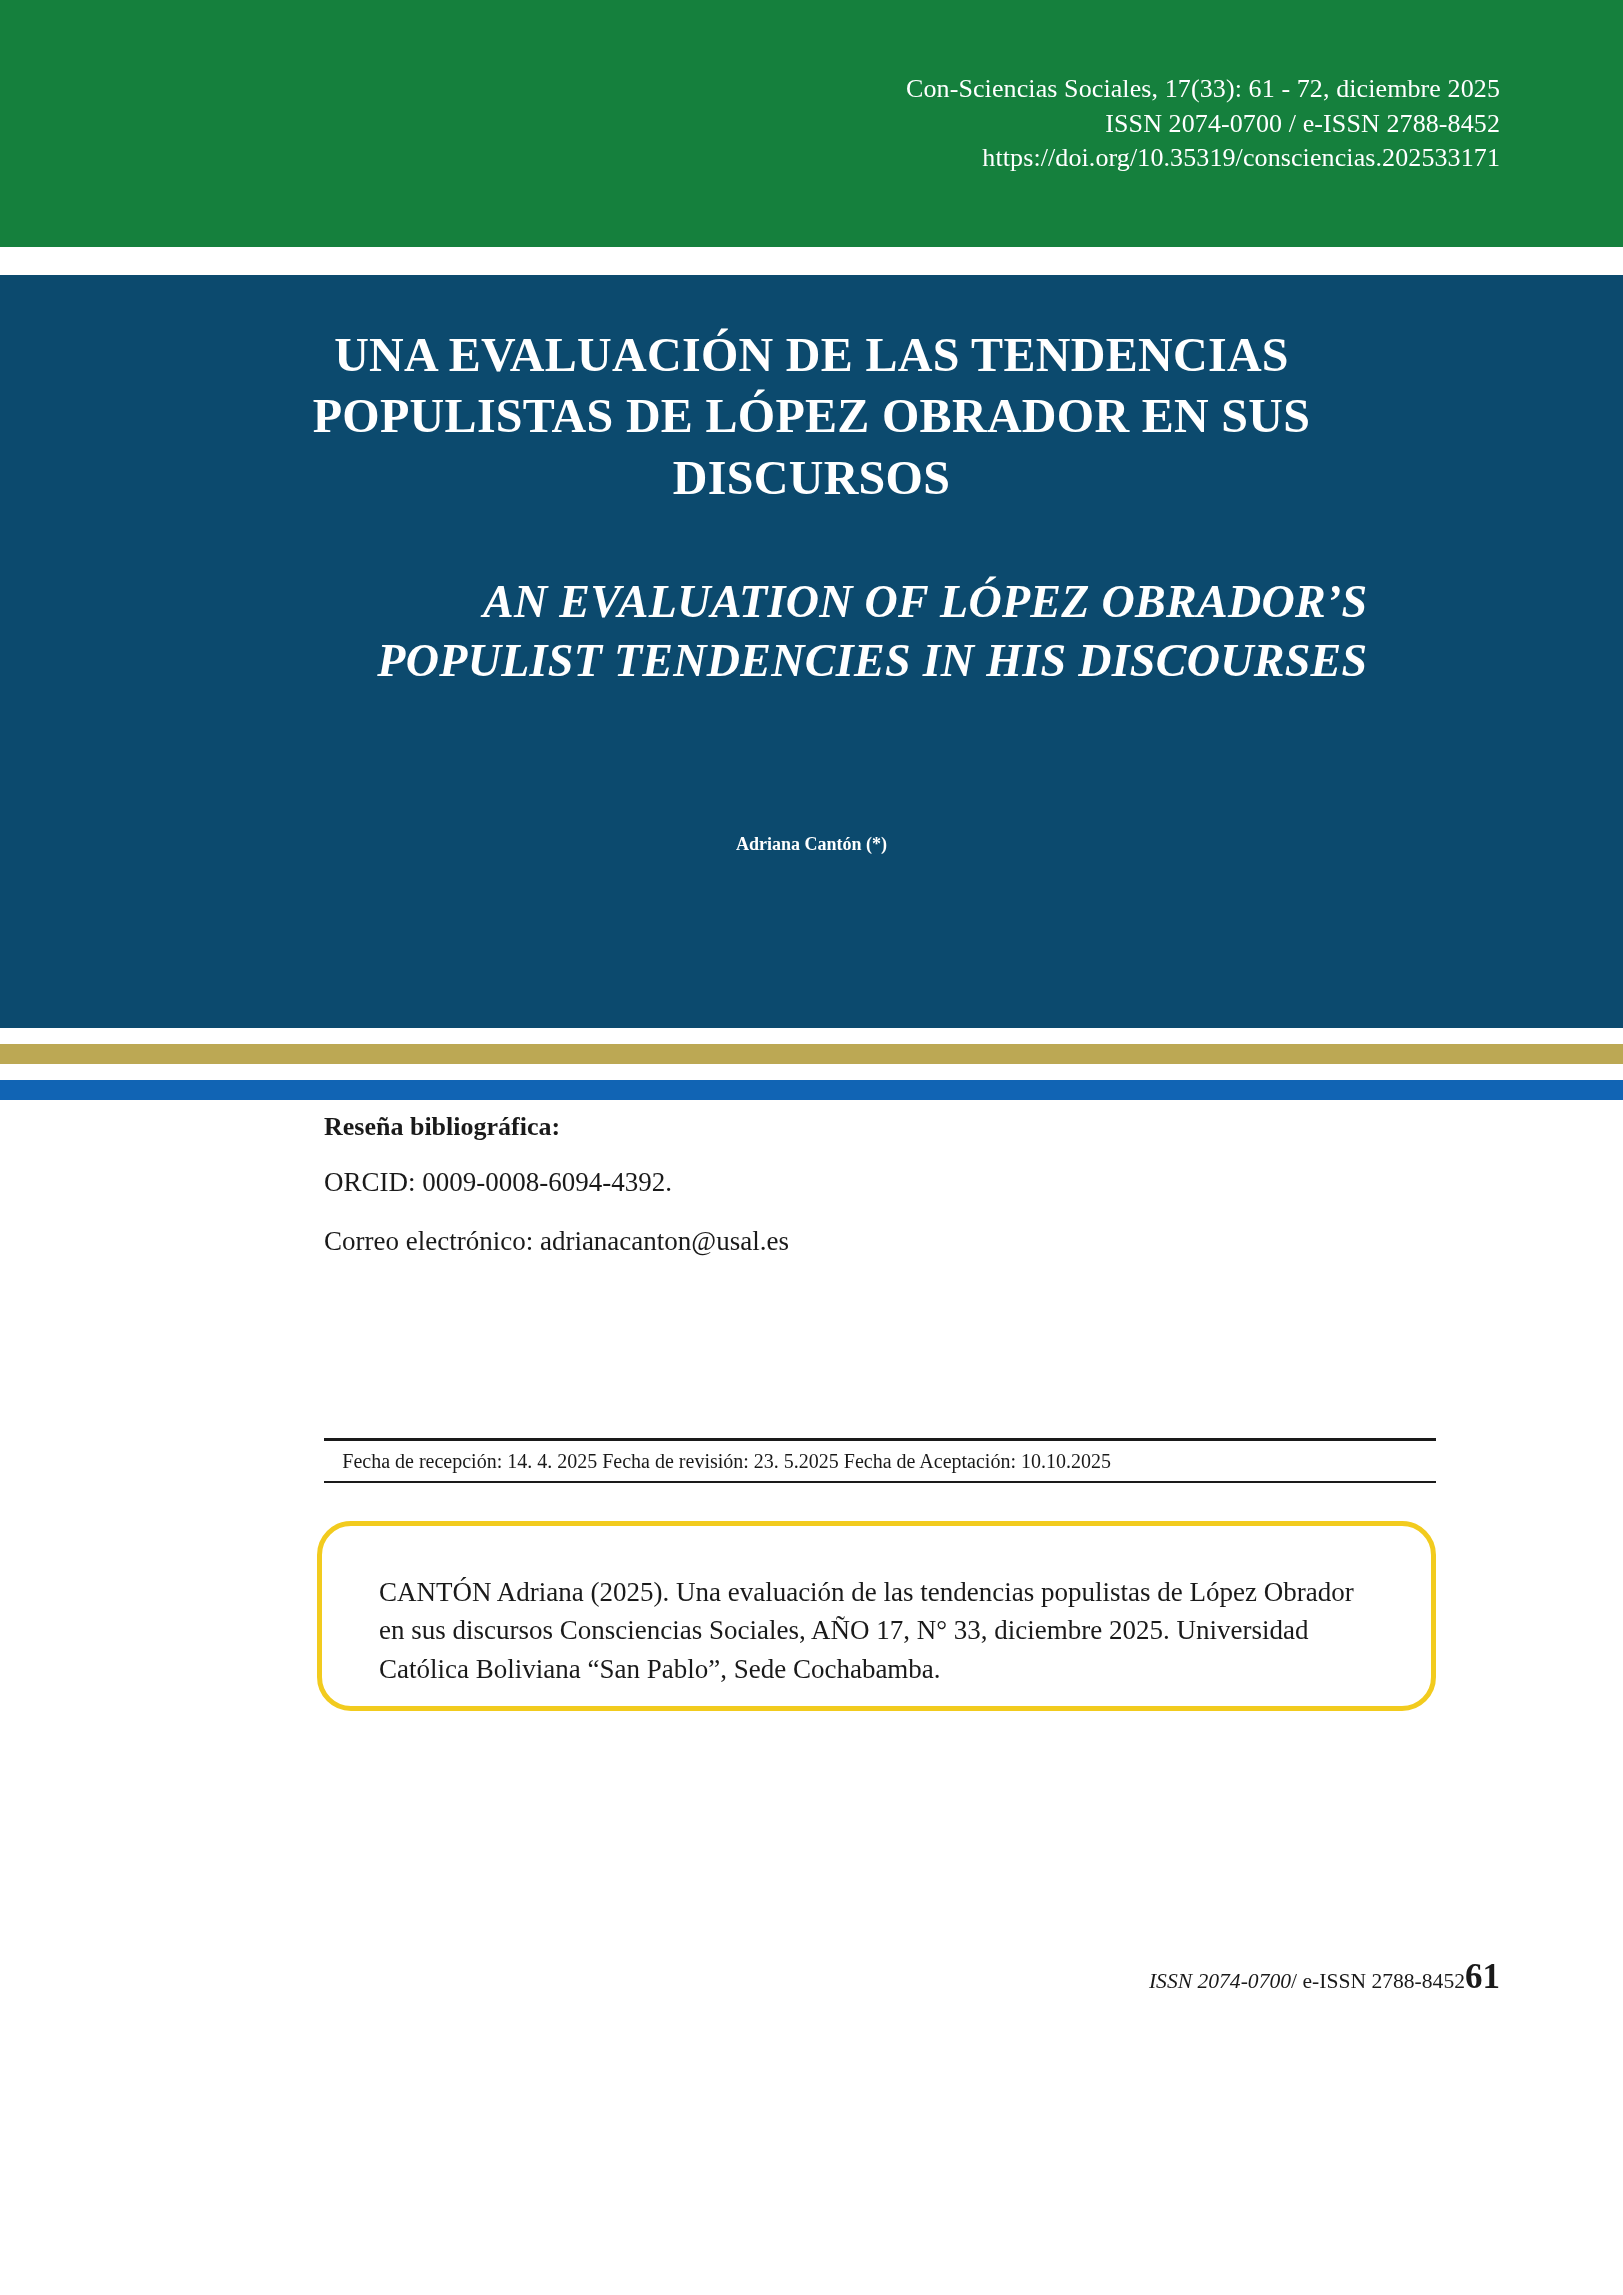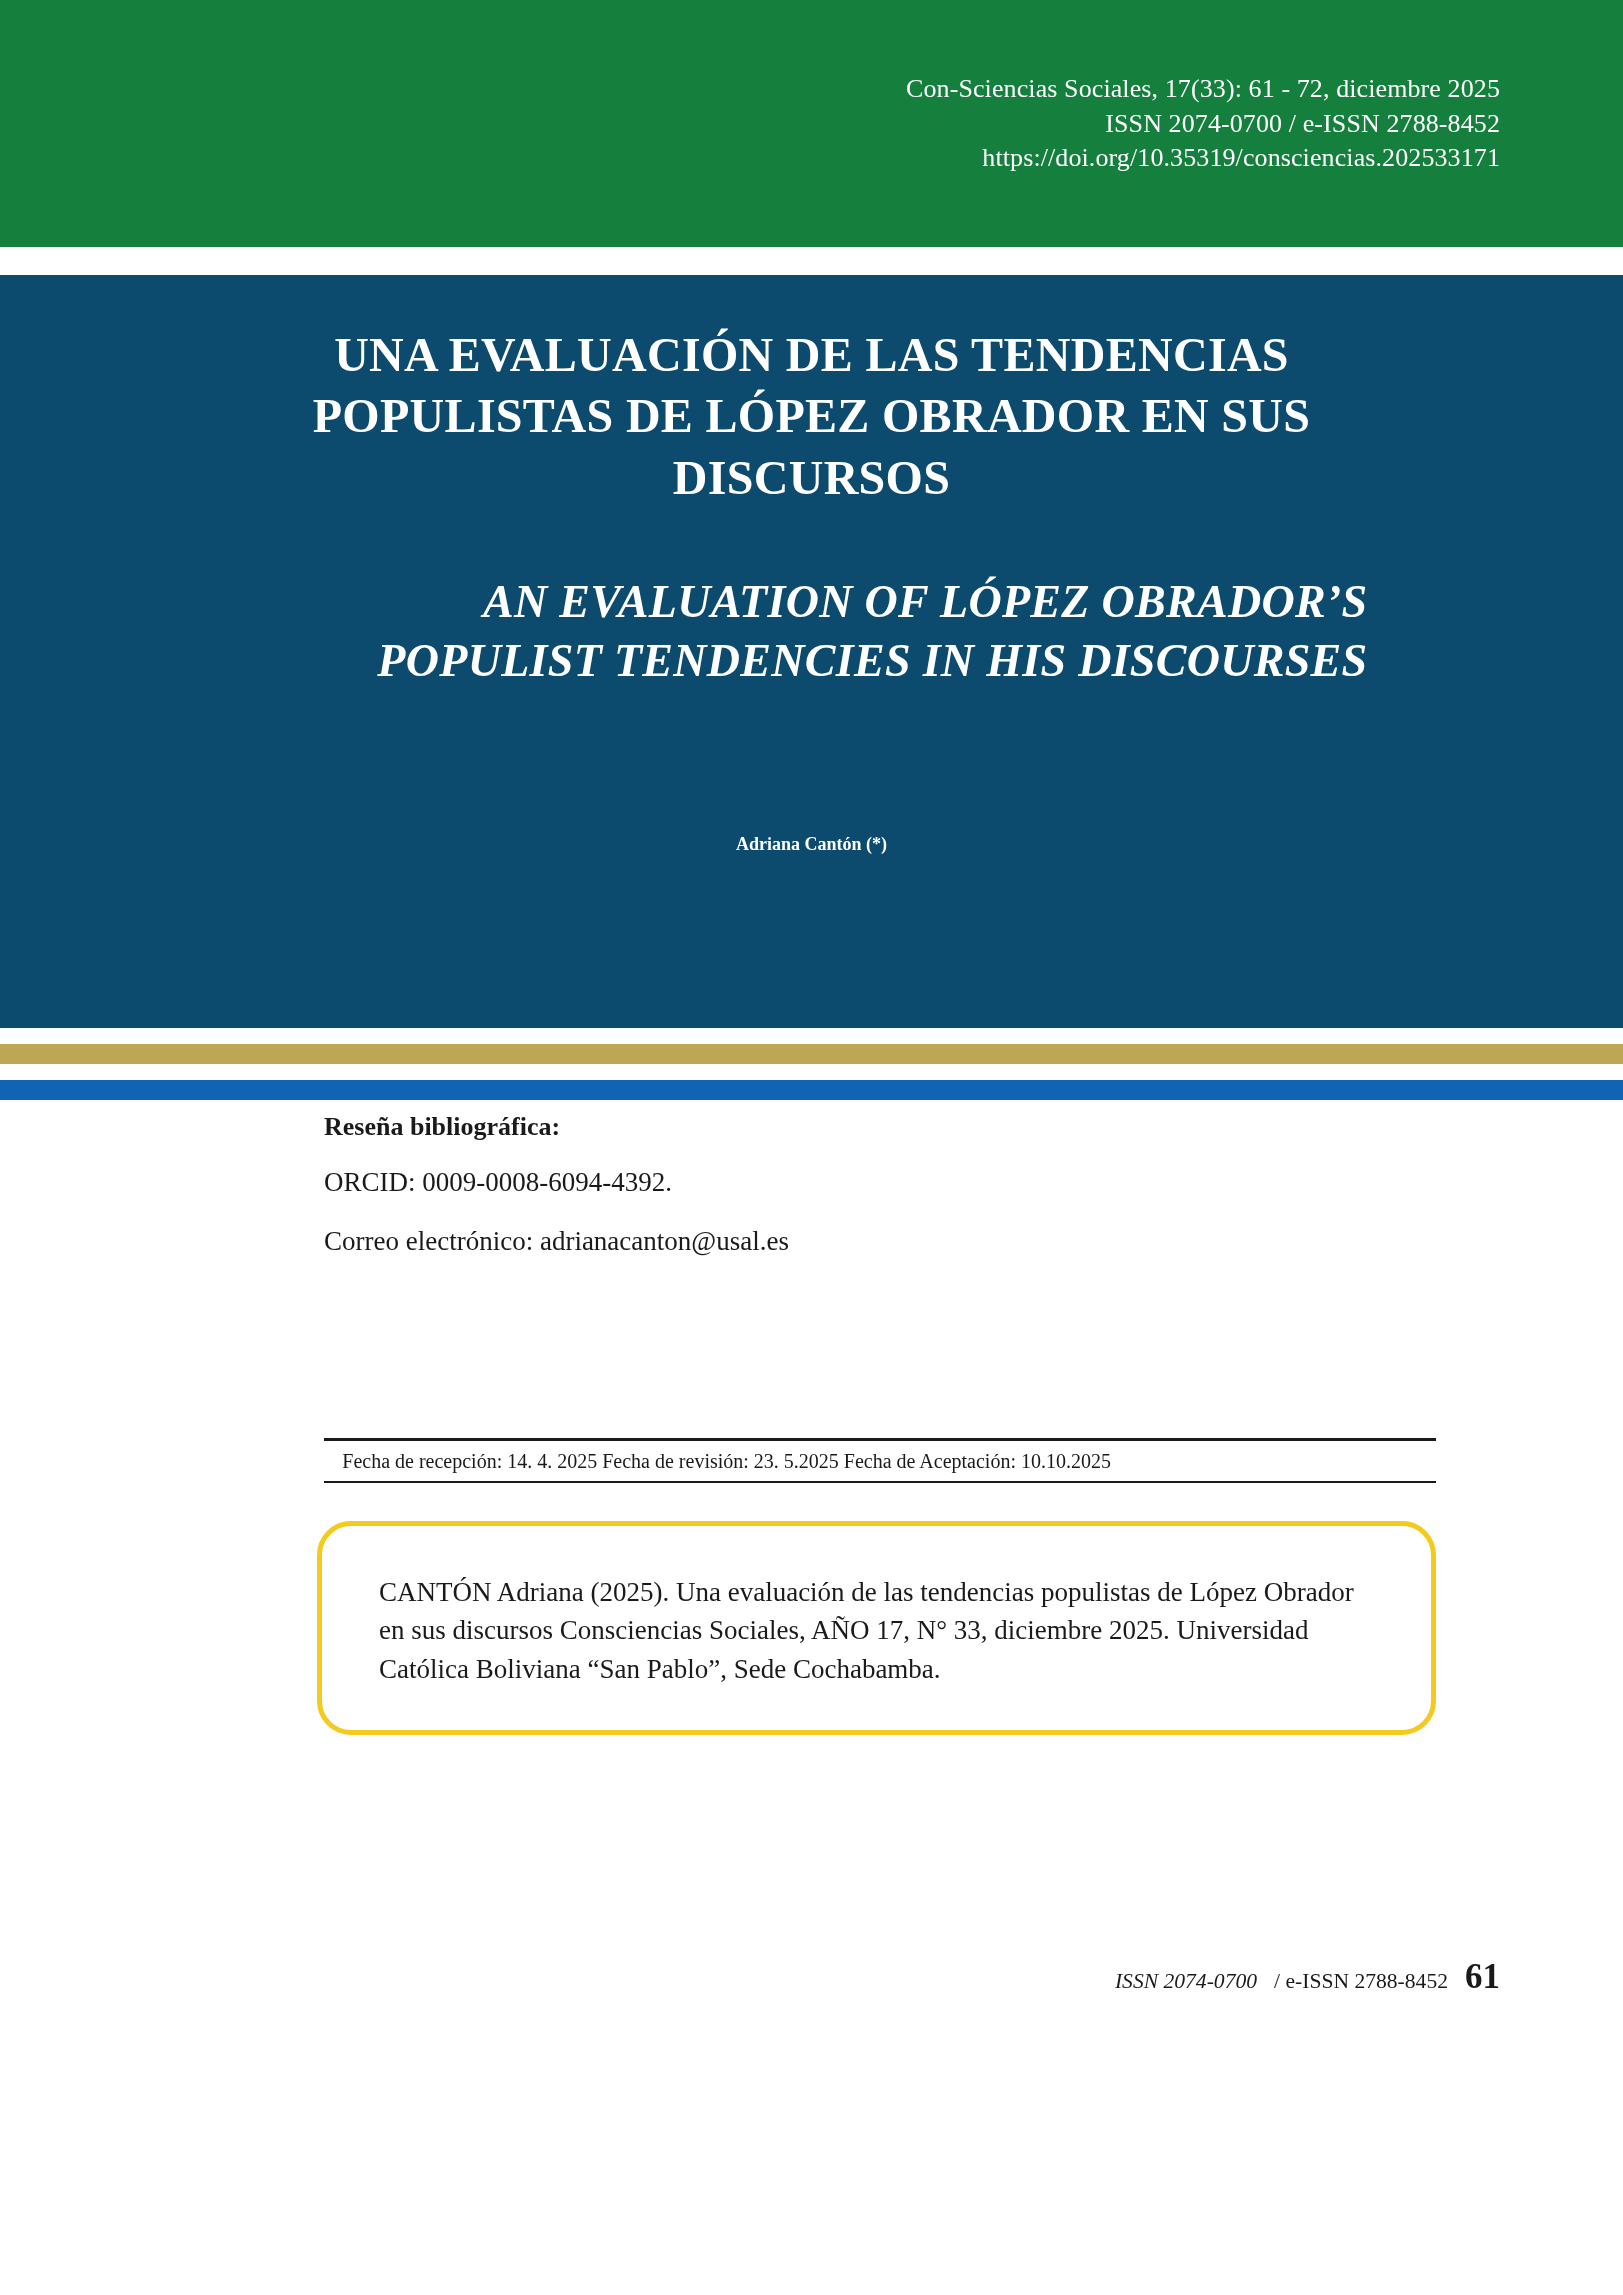--- a/index.html
+++ b/index.html
@@ -150,21 +150,21 @@
     padding: 9.2px 0 7.9px 18.3px;
     white-space: nowrap;
   }
 
   
   .citation-box {
     position: absolute;
     left: 317px;
     top: 1521px;
     width: 1119px;
-    height: 214px;
+    height: 190px;
     border: 5.2px solid #f2cb1e;
     border-radius: 34px;
     box-sizing: border-box;
   }
   .citation-text {
     position: absolute;
     left: 57px;
     top: 47px;
     width: 982px;
     font-size: 27px;
@@ -173,21 +173,20 @@
     text-align: left;
   }
 
   
   .footer {
     position: absolute;
     right: 123px;
     bottom: 298px;
     display: flex;
     align-items: baseline;
-    gap: 17px;
     color: #1a1a1a;
   }
   .footer-issn-italic {
     font-size: 21.6px;
     font-style: italic;
   }
   .footer-issn-roman {
     font-size: 21.6px;
   }
   .footer-page {

